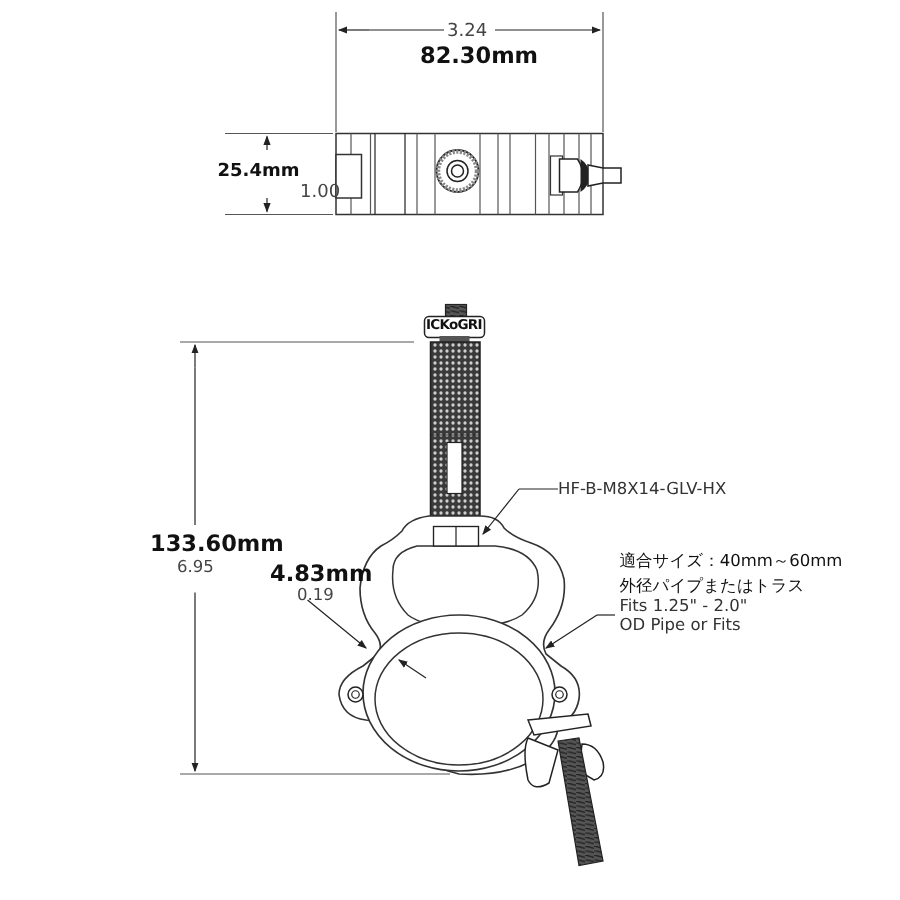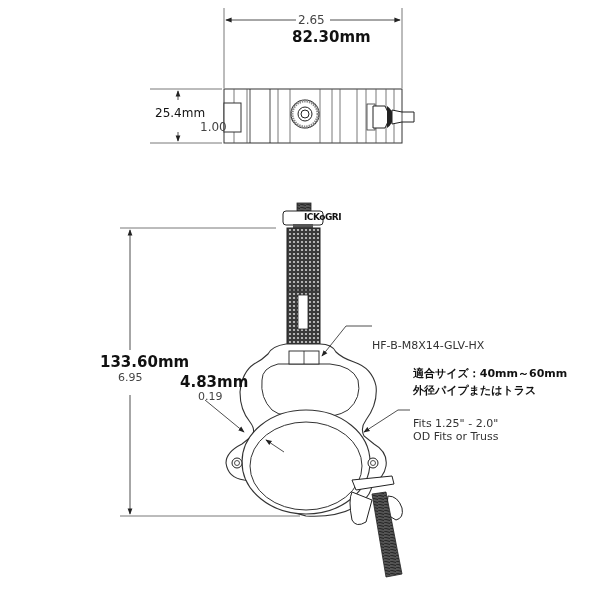--- a/index.html
+++ b/index.html
@@ -2,22 +2,22 @@
 <html><head>
 <meta charset="utf-8">
 <style>
   html, body { margin:0; padding:0; background:#ffffff; }
   body { width:600px; height:600px; position:relative; overflow:hidden;
          font-family:"DejaVu Sans", sans-serif; color:#111; }
   svg { position:absolute; left:0; top:0; }
   .lbl { position:absolute; white-space:nowrap; line-height:1; }
   .mm { font-weight:bold; font-size:15px; color:#111; }
   .in { font-size:11px; color:#444; }
-  .note { font-size:11px; color:#333;margin-top:20px; }
-  .jp { font-size:11px; font-weight:bold; color:#111; }
+  .note { font-size:11px; color:#333; }
+  .jp { font-size:11px; font-weight:normal; color:#111; }
 </style>
 </head>
 <body>
 
 <svg width="600" height="600" viewBox="0 0 600 600">
   <defs>
     <pattern id="knurl" width="4" height="4" patternUnits="userSpaceOnUse">
       <rect width="4" height="4" fill="#3a3a3a"></rect>
       <circle cx="2" cy="2" r="1.1" fill="#cfcfcf"></circle>
     </pattern>
@@ -126,31 +126,31 @@
     <line x1="284" y1="452" x2="266" y2="440" stroke="#222" stroke-width="0.8" marker-end="url(#arr)"></line>
 
     <line x1="372" y1="326" x2="346" y2="326" stroke="#222" stroke-width="0.8"></line>
     <line x1="346" y1="326" x2="322" y2="356" stroke="#222" stroke-width="0.8" marker-end="url(#arr)"></line>
 
     <line x1="410" y1="410" x2="398" y2="410" stroke="#222" stroke-width="0.8"></line>
     <line x1="398" y1="410" x2="364" y2="432" stroke="#222" stroke-width="0.8" marker-end="url(#arr)"></line>
   </g>
 </svg>
 
-<div class="lbl in" style="left:298px; top:14px; color:#444; font-size:12px;">2.65</div>
-<div class="lbl mm" style="left:280px; top:30px;margin-left:12px;">82.30mm</div>
-<div class="lbl" style="left:155px; top:107px; font-weight:normal; font-size:12px;">25.4mm</div>
+<div class="lbl in" style="left:298px; top:14px; color:#444; font-size:12px;">3.24</div>
+<div class="lbl mm" style="left:280px; top:30px;">82.30mm</div>
+<div class="lbl" style="left:145px; top:107px; font-weight:bold; font-size:12px;">25.4mm</div>
 <div class="lbl in" style="left:163px; top:121px; font-size:12px;margin-left:37px;">1.00</div>
 
-<div class="lbl" style="left:284px; top:213px; font-size:9px; font-weight:bold; color:#111; letter-spacing:-0.5px;padding-left:20px;">ICKoGRI</div>
+<div class="lbl" style="left:284px; top:213px; font-size:9px; font-weight:bold; color:#111; letter-spacing:-0.5px;">ICKoGRI</div>
 
 <div class="lbl mm" style="left:100px; top:355px;text-align:center;">133.60mm</div>
 <div class="lbl in" style="left:118px; top:372px;">6.95</div>
 
 <div class="lbl mm" style="left:180px; top:375px;">4.83mm</div>
 <div class="lbl in" style="left:198px; top:391px;">0.19</div>
 
 <div class="lbl note" style="left:372px; top:320px; font-size:11px;">HF-B-M8X14-GLV-HX</div>
 
 <div class="lbl jp" style="left:413px; top:368px;">適合サイズ：40mm～60mm</div>
 <div class="lbl jp" style="left:413px; top:385px;">外径パイプまたはトラス</div>
 <div class="lbl note" style="left:413px; top:398px;">Fits 1.25" - 2.0"</div>
-<div class="lbl note" style="left:413px; top:411px;">OD Fits or Truss</div>
+<div class="lbl note" style="left:413px; top:411px;">OD Pipe or Fits</div>
 
 </body></html>

